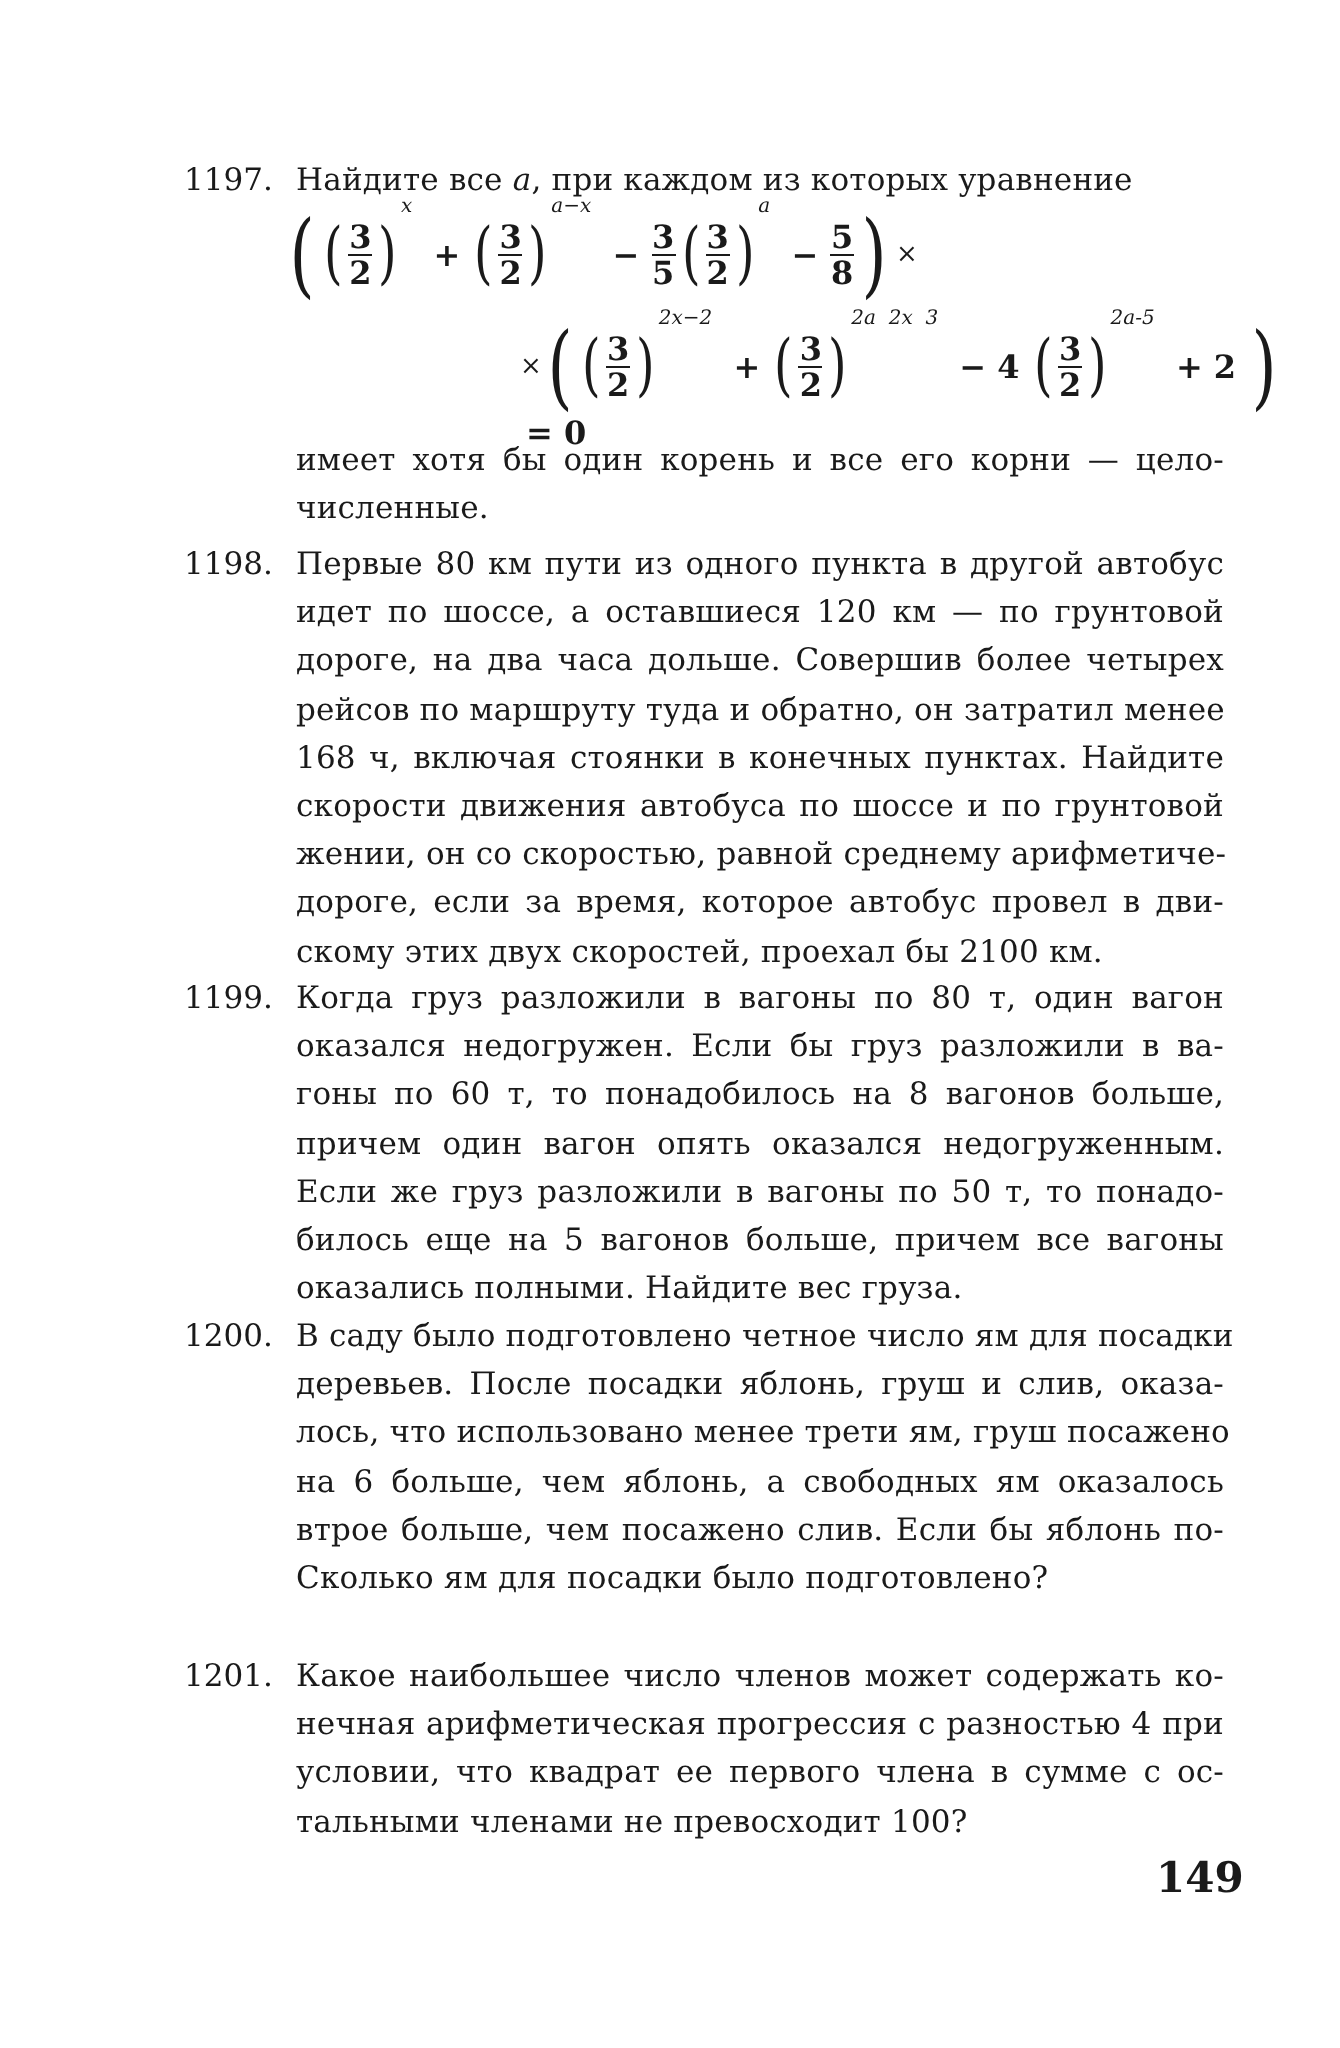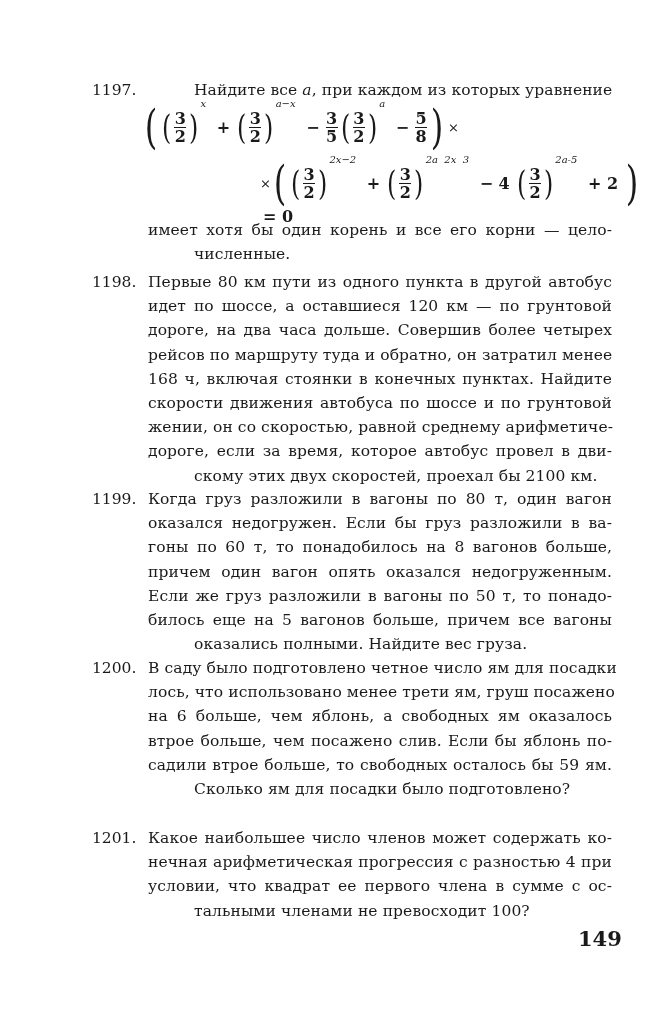--- a/index.html
+++ b/index.html
@@ -15,21 +15,21 @@
     font-family: "DejaVu Serif", serif; font-weight: normal; font-size: 15.5px;
     line-height: 24px;
   }
   .body {
     margin-left: 56px;
     font-size: 15.5px; line-height: 24.2px;
     text-align: justify; text-align-last: left;
     letter-spacing: 0.1px;
   }
   .line { display: block; white-space: nowrap; text-align-last: justify; text-align: justify; }
-  .line.last { text-align-last: left; margin-left: 46px; }
+  .line.last { text-align-last: left; }
   .ital { font-style: italic; }
   
   .formula { position: absolute; font-family: "DejaVu Serif", serif; font-size: 16px; font-weight: bold; }
   .frac { display: inline-flex; flex-direction: column; align-items: center; vertical-align: middle; margin: 0 1px; }
   .frac .n { line-height: 17px; }
   .frac .bar { width: 12px; border-top: 1.3px solid #1a1a1a; }
   .frac .d { line-height: 17px; }
   .paren { display: inline-block; vertical-align: middle; font-weight: normal; font-size: 34px; line-height: 34px; transform: scaleX(0.7); }
   .bigparen { display: inline-block; vertical-align: middle; font-weight: normal; font-size: 46px; line-height: 46px; transform: scaleX(0.7); }
   .sup { display: inline-block; vertical-align: top; font-size: 10px; font-weight: normal; font-style: italic; margin-top: -6px; }
@@ -127,24 +127,24 @@
       <span class="line">Если же груз разложили в вагоны по 50 т, то понадо-</span>
       <span class="line">билось еще на 5 вагонов больше, причем все вагоны</span>
       <span class="line last">оказались полными. Найдите вес груза.</span>
     </div>
   </div>
 
   <div class="problem" style="top:656px;">
     <span class="num">1200.</span>
     <div class="body">
       <span class="line">В саду было подготовлено четное число ям для посадки</span>
+      <span class="line">деревьев. После посадки яблонь, груш и слив, оказа-</span>
       <span class="line">лось, что использовано менее трети ям, груш посажено</span>
       <span class="line">на 6 больше, чем яблонь, а свободных ям оказалось</span>
       <span class="line">втрое больше, чем посажено слив. Если бы яблонь по-</span>
-      <span class="line">садили втрое больше, то свободных осталось бы 59 ям.</span>
       <span class="line last">Сколько ям для посадки было подготовлено?</span>
     </div>
   </div>
 
   <div class="problem" style="top:826px;">
     <span class="num">1201.</span>
     <div class="body">
       <span class="line">Какое наибольшее число членов может содержать ко-</span>
       <span class="line">нечная арифметическая прогрессия с разностью 4 при</span>
       <span class="line">условии, что квадрат ее первого члена в сумме с ос-</span>

